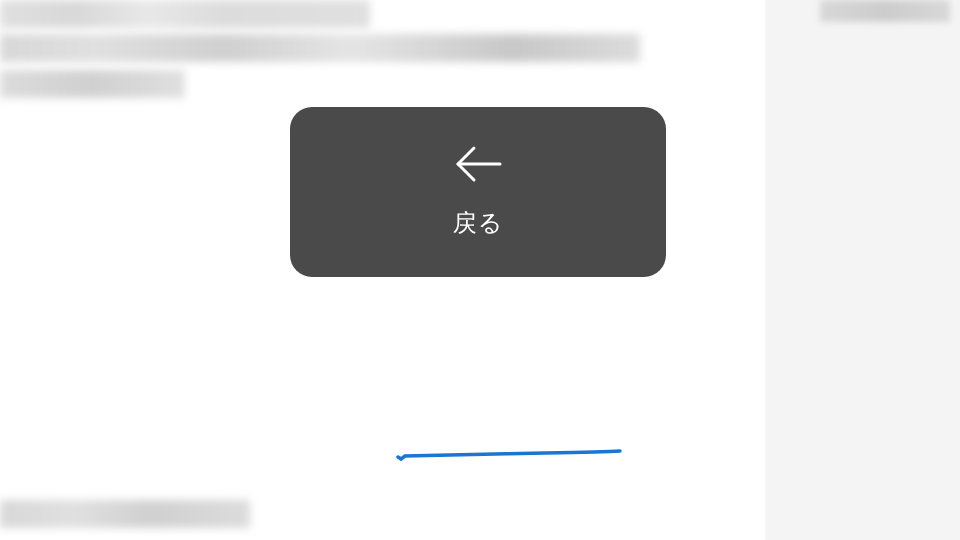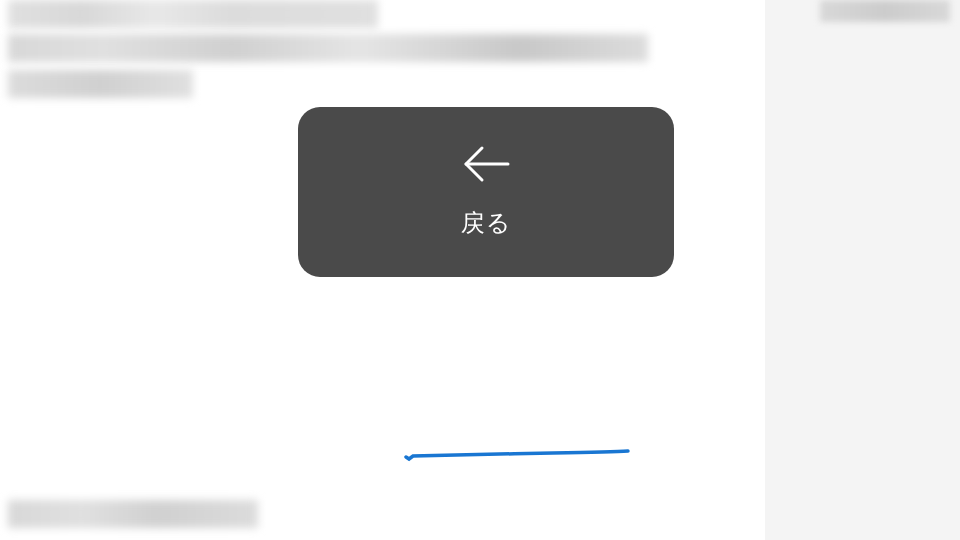--- a/index.html
+++ b/index.html
@@ -10,21 +10,21 @@
     body {
       width: 960px;
       height: 540px;
       background: #ffffff;
       font-family: -apple-system, BlinkMacSystemFont, "Segoe UI", "Hiragino Sans", "Hiragino Kaku Gothic ProN", Meiryo, sans-serif;
       position: relative;
       overflow: hidden;
     }
     .main-area {
       position: absolute;
-      left: 8px;
+      left: 0;
       top: 0;
       width: 758px;
       height: 472px;
       background: #ffffff;
     }
     .sidebar {
       position: absolute;
       right: 0;
       top: 0;
       width: 195px;

